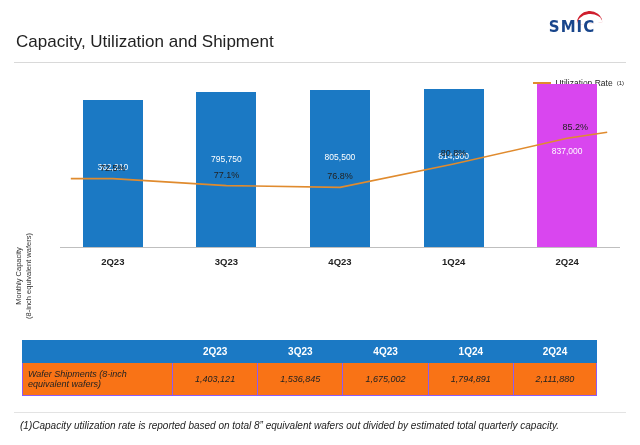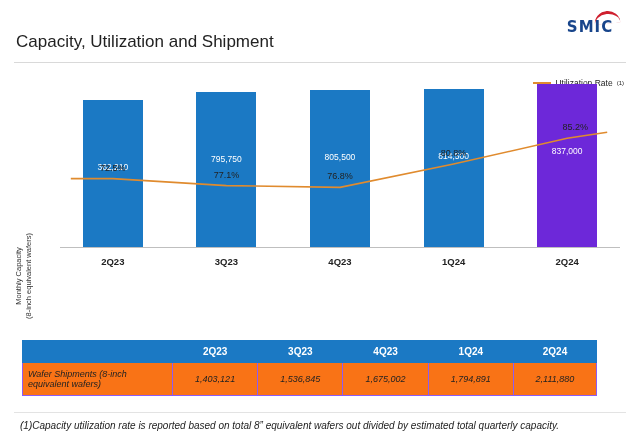--- a/index.html
+++ b/index.html
@@ -10,21 +10,21 @@
     font-family: "Liberation Sans", sans-serif;
     color: #222;
     overflow: hidden;
     position: relative;
   }
 
   
   .logo {
     position: absolute;
     top: 14px;
-    right: 18px;
+    right: 36px;
     width: 64px;
     height: 26px;
     display: flex;
     align-items: center;
     justify-content: center;
   }
   .logo-text {
     font-size: 15px;
     font-weight: bold;
     letter-spacing: 1px;
@@ -275,21 +275,21 @@
         </div>
         <span class="cat-label">4Q23</span>
       </div>
       <div class="bar-col">
         <div class="bar" id="bar3" style="height: 158.375px; background: rgb(27, 121, 196);">
           <span class="bar-value">814,500</span>
         </div>
         <span class="cat-label">1Q24</span>
       </div>
       <div class="bar-col">
-        <div class="bar" id="bar4" style="height: 162.75px; background: #6d28d9;">
+        <div class="bar" id="bar4" style="height: 162.75px; background: #d946ef;">
           <span class="bar-value">837,000</span>
         </div>
         <span class="cat-label">2Q24</span>
       </div>
     </div>
 
     <svg class="util-svg" viewBox="0 0 568 240" preserveAspectRatio="none">
       <polyline id="util-line" fill="none" stroke="#e08b2e" stroke-width="1.6" points="14.799999999999997,112.58333333333334 56.8,112.58333333333334 170.39999999999998,119.58333333333337 284,121.33333333333334 397.59999999999997,98 511.2,72.33333333333331 551.2,66.33333333333331"></polyline>
     </svg>
 

